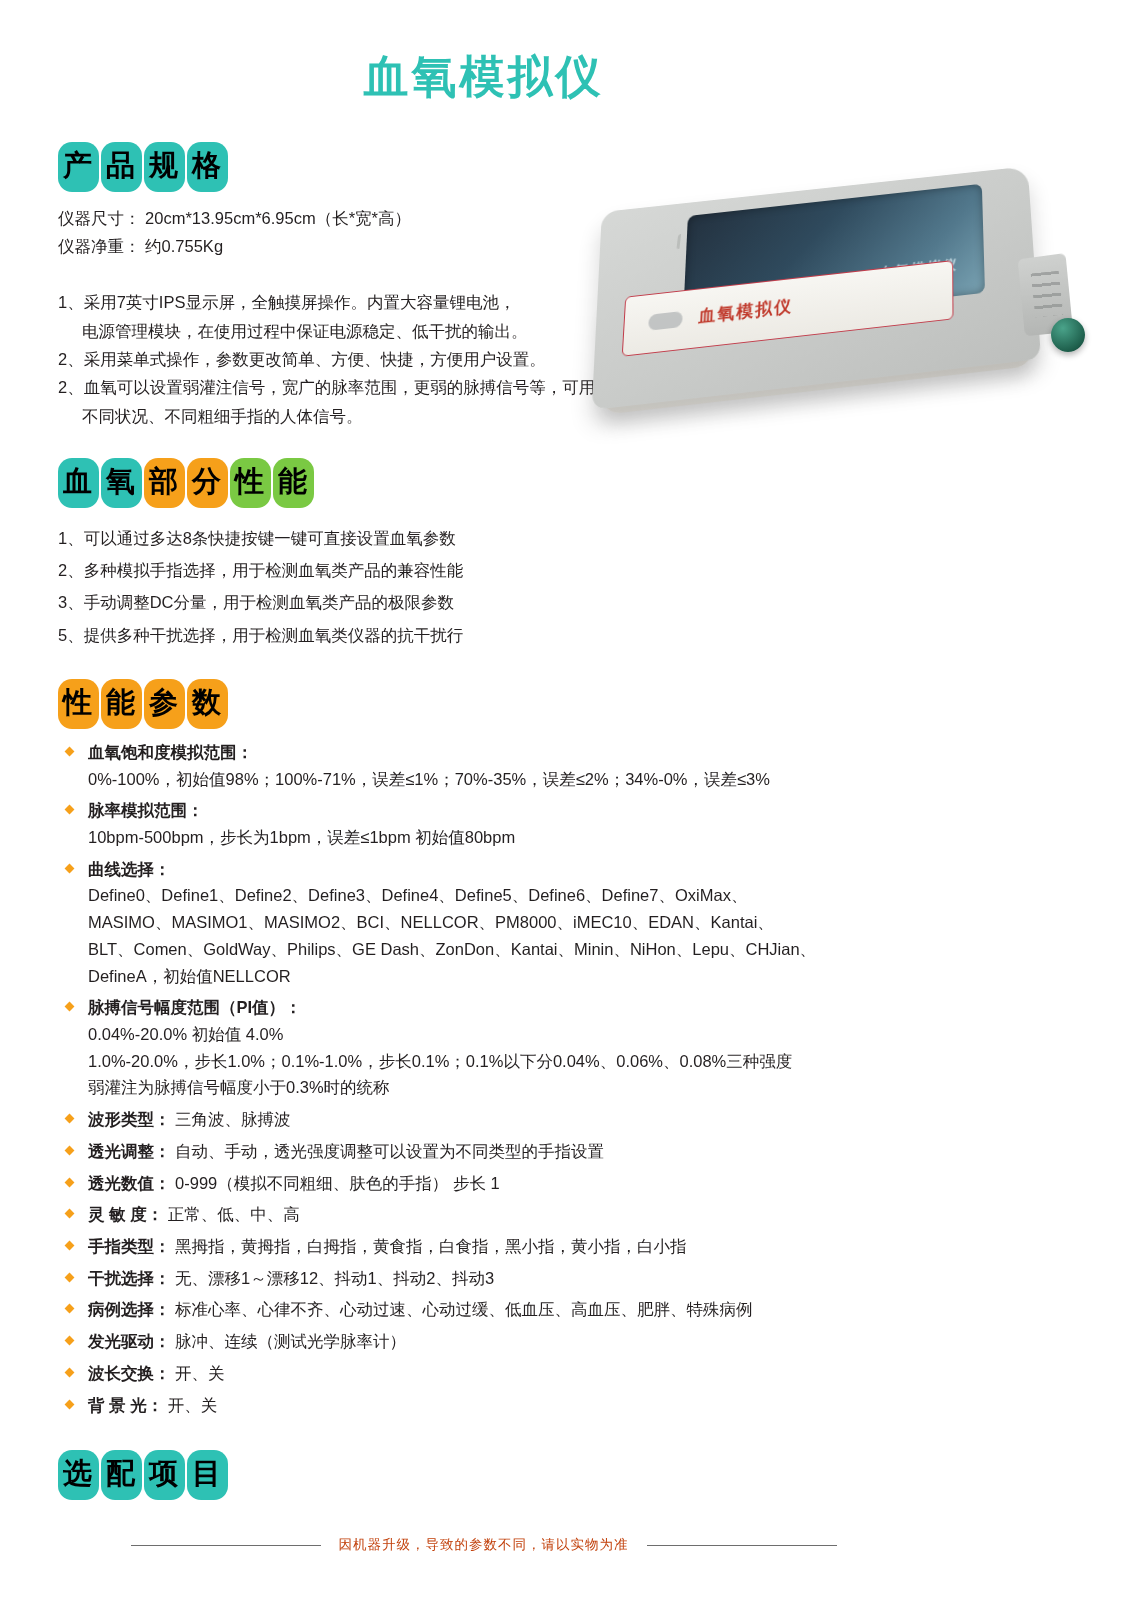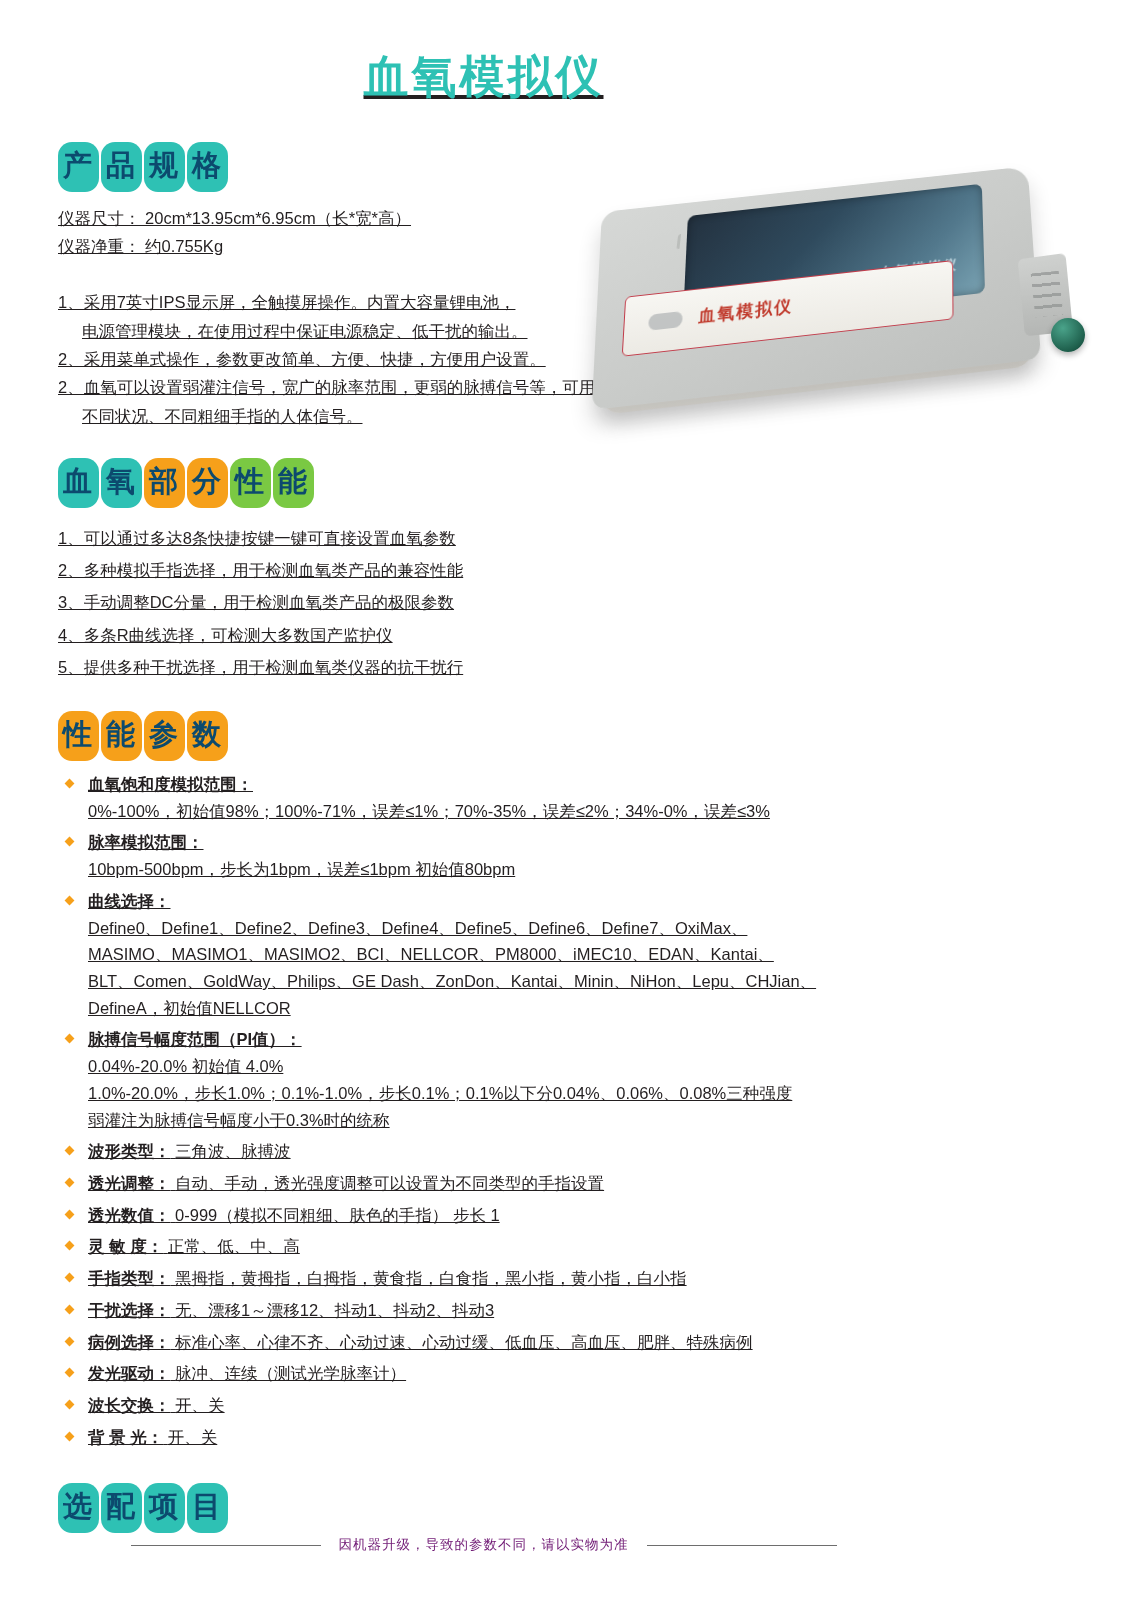--- a/index.html
+++ b/index.html
@@ -12,39 +12,38 @@
     min-height: 1600px;
     font-family: "Liberation Sans", "DejaVu Sans", sans-serif;
     color: #231f20;
     position: relative;
     overflow: hidden;
   }
   .page {
     position: relative;
     width: 967px;
     height: 1600px;
-    text-decoration: underline;
   }
   
   .main-title {
     text-align: center;
     font-size: 45px;
     font-weight: bold;
     letter-spacing: 3px;
     color: #2ec1b4;
     padding-top: 52px;
     line-height: 1.1;
   }
   
   .sec-head {
     display: inline-block;
     font-size: 29px;
     font-weight: bold;
     letter-spacing: 2px;
-    color: #0c4a6e;
+    color: #000000;
     position: relative;
     padding: 2px 0;
   }
   .sec-head .ch {
     display: inline-block;
     border-radius: 14px;
     padding: 4px 5px 6px 5px;
     margin-right: 2px;
   }
   .teal .ch { background: #2ec1b4; }
@@ -219,21 +218,21 @@
   }
 
   
   .footer {
     position: absolute;
     left: 0;
     right: 0;
     bottom: 46px;
     text-align: center;
     font-size: 13.5px;
-    color: #701a75;
+    color: #c2410c;
     letter-spacing: 1px;
   }
   .footer .rule {
     display: inline-block;
     width: 190px;
     height: 1px;
     background: #6e6e6e;
     vertical-align: middle;
     margin: 0 18px;
   }
@@ -283,21 +282,20 @@
   </div>
 
   <div class="block s-perf">
     <div class="sec-head mix">
       <span class="ch">血</span><span class="ch">氧</span><span class="ch">部</span><span class="ch">分</span><span class="ch">性</span><span class="ch">能</span>
     </div>
     <div class="body-text" style="margin-top:12px; line-height:1.95;">
       <div>1、可以通过多达8条快捷按键一键可直接设置血氧参数</div>
       <div>2、多种模拟手指选择，用于检测血氧类产品的兼容性能</div>
       <div>3、手动调整DC分量，用于检测血氧类产品的极限参数</div>
-      <div>4、多条R曲线选择，可检测大多数国产监护仪</div>
       <div>5、提供多种干扰选择，用于检测血氧类仪器的抗干扰行</div>
     </div>
   </div>
 
   <div class="block s-param">
     <div class="sec-head orange">
       <span class="ch">性</span><span class="ch">能</span><span class="ch">参</span><span class="ch">数</span>
     </div>
     <ul class="dialist">
       <li>

